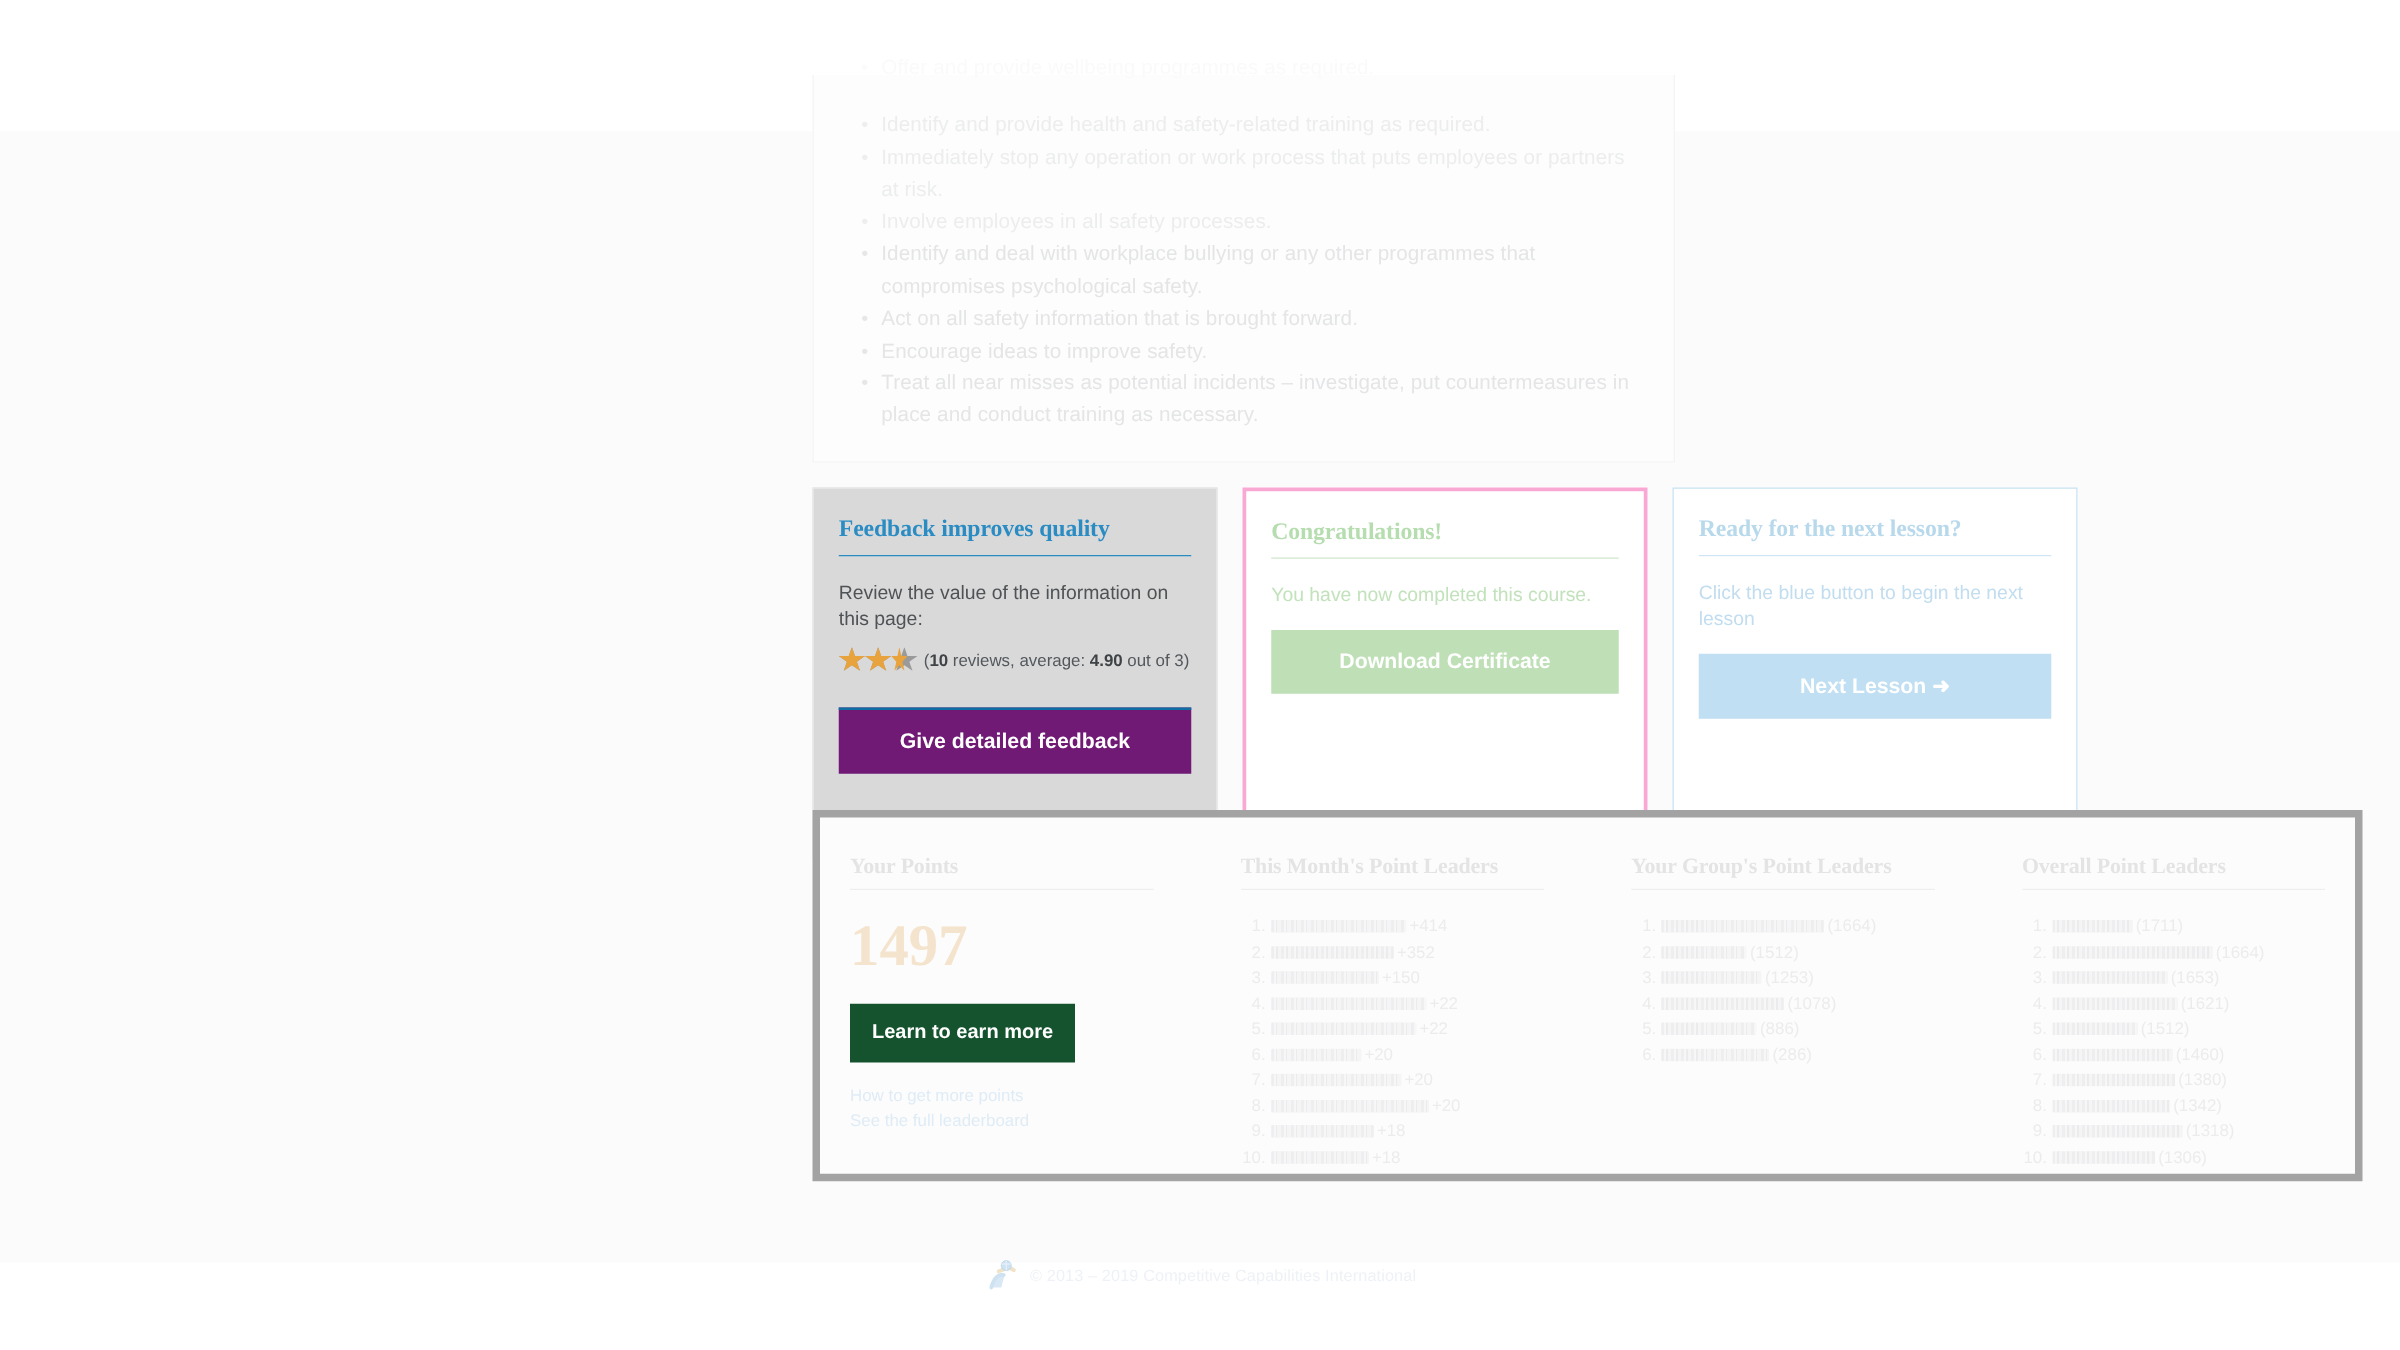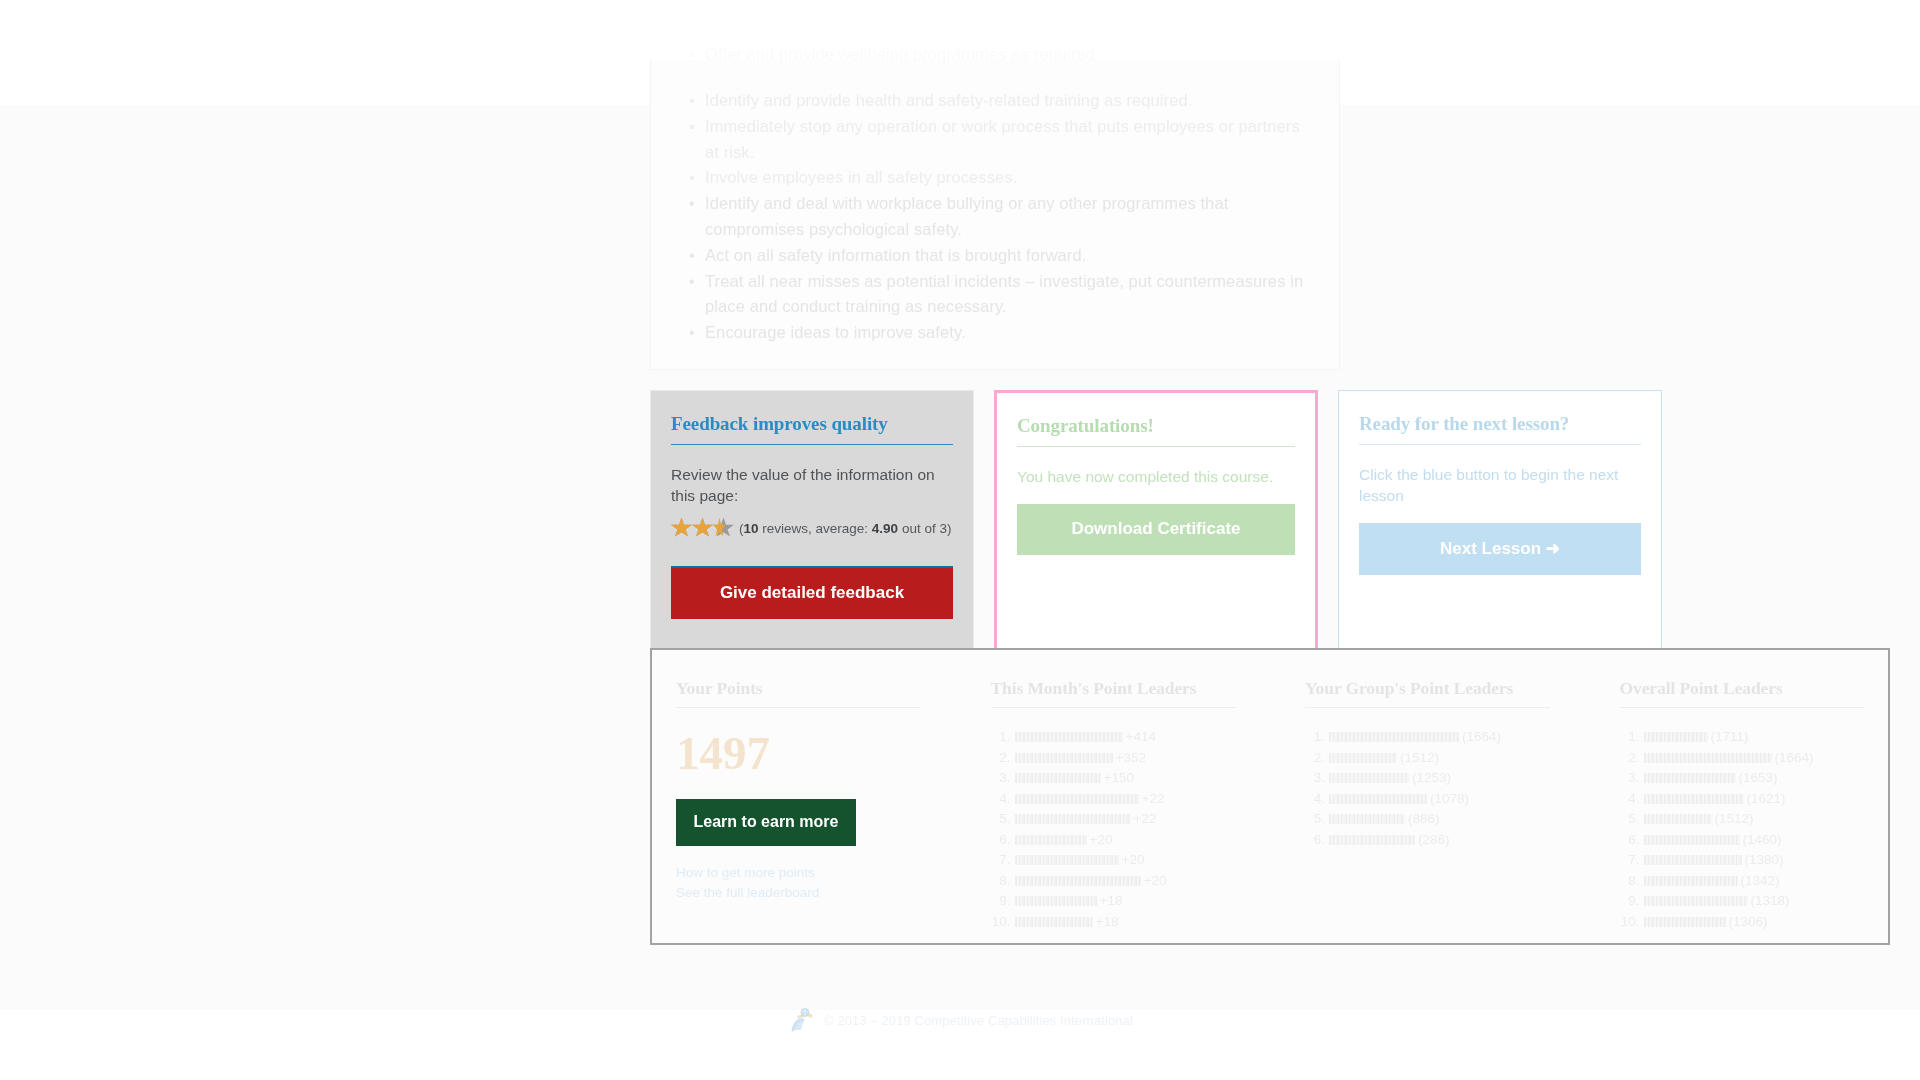--- a/index.html
+++ b/index.html
@@ -148,21 +148,21 @@
     position: absolute;
     inset: 0;
     background: #e8a33d;
     clip-path: polygon(50% 0%, 61.8% 35%, 100% 35%, 69% 57%, 80.9% 91%, 50% 70%, 19.1% 91%, 31% 57%, 0% 35%, 38.2% 35%);
   }
   .star.partial .star-fill { width: 62%; }
   .rating-text { font-size: 13.5px; color: #53585c; white-space: nowrap; }
   .rating-text b { font-weight: bold; color: #3f4346; }
 
   .btn-feedback {
-    background: #b91c1c;
+    background: #701a75;
     border-top: 2px solid #0f6fa4 !important;
   }
 
   
   .card-congrats {
     left: 344px;
     width: 324px;
     border: 3px solid #f9a8d4;
   }
   .card-congrats h3 { color: #b6ddaf; }
@@ -186,21 +186,21 @@
   }
 
   
   .points-panel {
     position: absolute;
     left: 650px;
     top: 648px;
     width: 1240px;
     height: 297px;
     background: #fcfcfc;
-    border: 2px solid #a3a3a3;
+    border: 6px solid #a3a3a3;
     display: flex;
     padding: 28px 12px 20px 12px;
     gap: 46px;
   }
   .points-col {
     flex: 1 1 0;
     padding: 0 12px;
     min-width: 0;
   }
   .points-col h4 {
@@ -324,22 +324,22 @@
   <div class="page-band"></div>
 
   <div class="lesson-card">
     <ul class="lesson-list">
       <li class="clipped">Offer and provide wellbeing programmes as required.</li>
       <li>Identify and provide health and safety-related training as required.</li>
       <li>Immediately stop any operation or work process that puts employees or partners at risk.</li>
       <li>Involve employees in all safety processes.</li>
       <li class="deep">Identify and deal with workplace bullying or any other programmes that compromises psychological safety.</li>
       <li class="deep">Act on all safety information that is brought forward.</li>
+      <li class="deep">Encourage ideas to improve safety.</li>
       <li class="deep">Treat all near misses as potential incidents – investigate, put countermeasures in place and conduct training as necessary.</li>
-      <li class="deep">Encourage ideas to improve safety.</li>
     </ul>
   </div>
 
   <div class="cards-row">
 
     <div class="promo-card card-feedback">
       <h3>Feedback improves quality</h3>
       <div class="promo-rule"></div>
       <div class="promo-sub">Review the value of the information on this page:</div>
 

